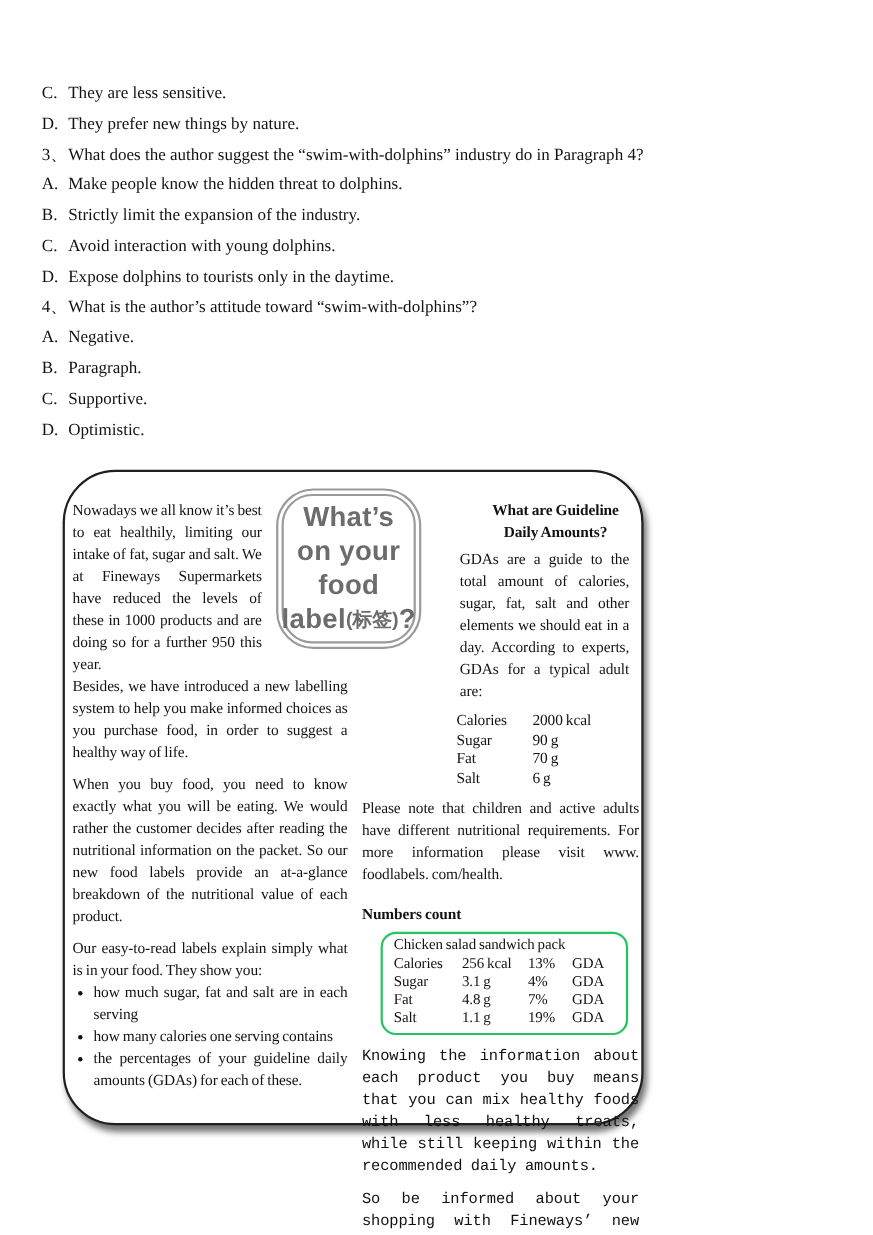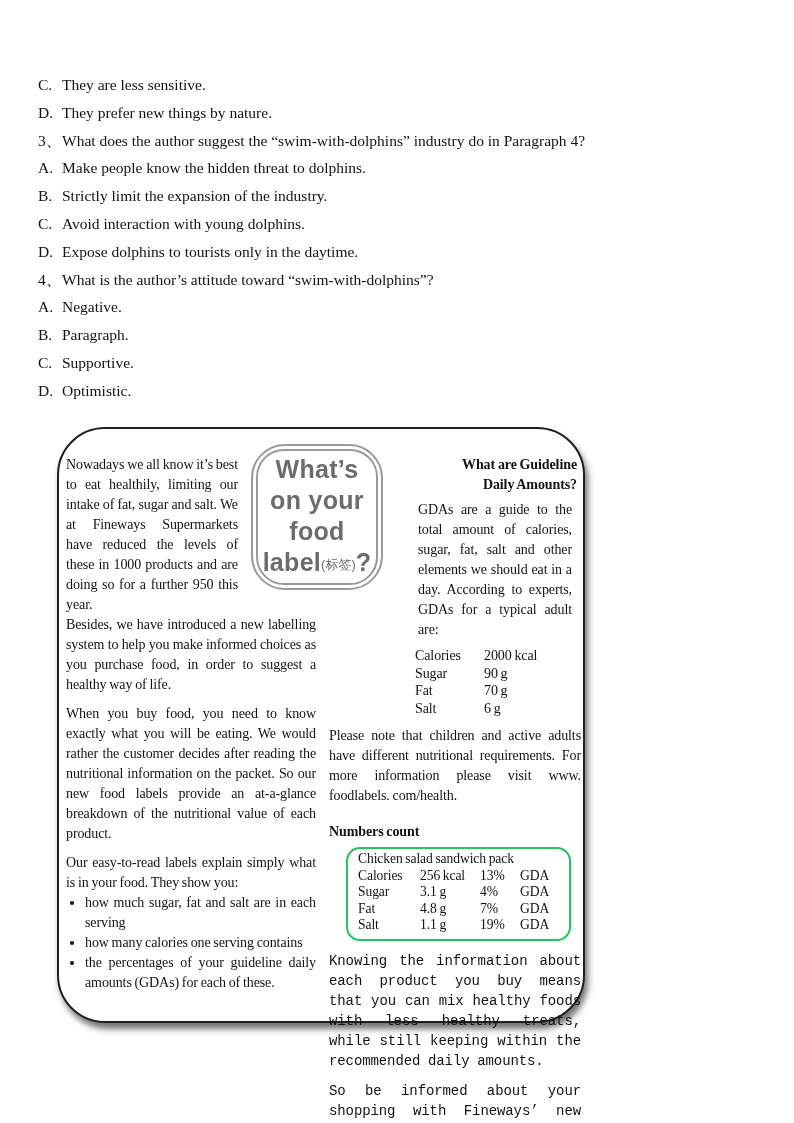--- a/index.html
+++ b/index.html
@@ -29,31 +29,31 @@
   .logo{position:absolute;left:192px;top:15px;width:132px;height:146px;}
   .logo-outer{box-sizing:border-box;width:100%;height:100%;
     border:2.5px solid #9a9a9a;border-radius:34px;padding:3px;}
   .logo-inner{box-sizing:border-box;width:100%;height:100%;
     border:2.5px solid #9a9a9a;border-radius:28px;
     display:flex;flex-direction:column;justify-content:center;align-items:center;}
   .logo-line{
     font-family:"Liberation Sans",sans-serif;font-weight:bold;color:#6c6c6c;
     font-size:25px;line-height:31px;letter-spacing:0.3px;word-spacing:0;white-space:nowrap;
   }
-  .logo-cn{font-size:13px;font-weight:normal;letter-spacing:0;vertical-align:2px;}
+  .logo-cn{font-size:18px;font-weight:bold;letter-spacing:0;vertical-align:2px;}
   
   .col-left{position:absolute;left:7px;top:26px;width:250px;text-align:justify;}
   .col-right{position:absolute;left:270px;top:26px;width:252px;}
   .p1-narrow{width:172px;text-align:justify;}
   .para{margin:0 0 9px 0;text-align:justify;}
   .bullets{margin:0;padding-left:19px;}
   .bullets li{text-align:justify;}
   
   .gda-narrow{margin-left:84px;width:164px;}
-  .gda-heading{font-weight:bold;text-align:right;margin-left:20px;}
+  .gda-heading{font-weight:bold;text-align:center;margin-left:20px;}
   .gda-intro{text-align:justify;margin:5px;}
   .gda-table{margin:7px 0 0 86px;}
   .gda-row{display:flex;line-height:17.5px;}
   .gda-label{width:69px;}
   .note{margin-top:9px;text-align:justify;}
   .numbers-heading{font-weight:bold;margin-top:16px;}
   .numbers-intro{}
   .sample-box{
     box-sizing:border-box;border:2px solid #22c55e;border-radius:14px;
     margin:5px 10px 0 17px;padding:2px 8px 5px 10px;

